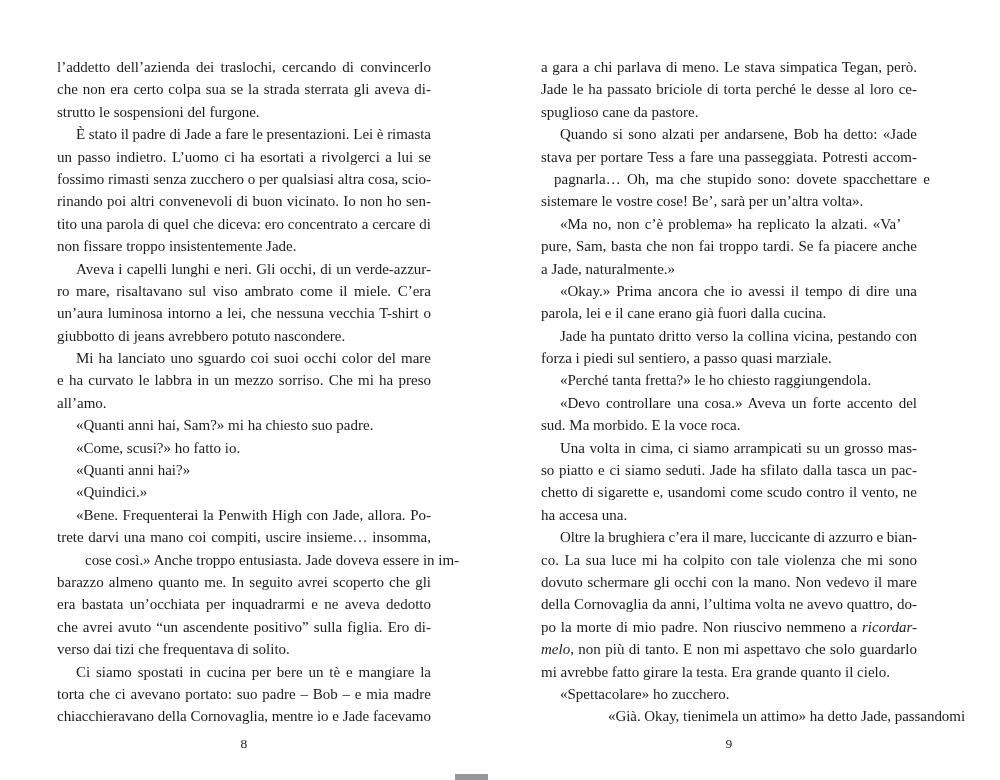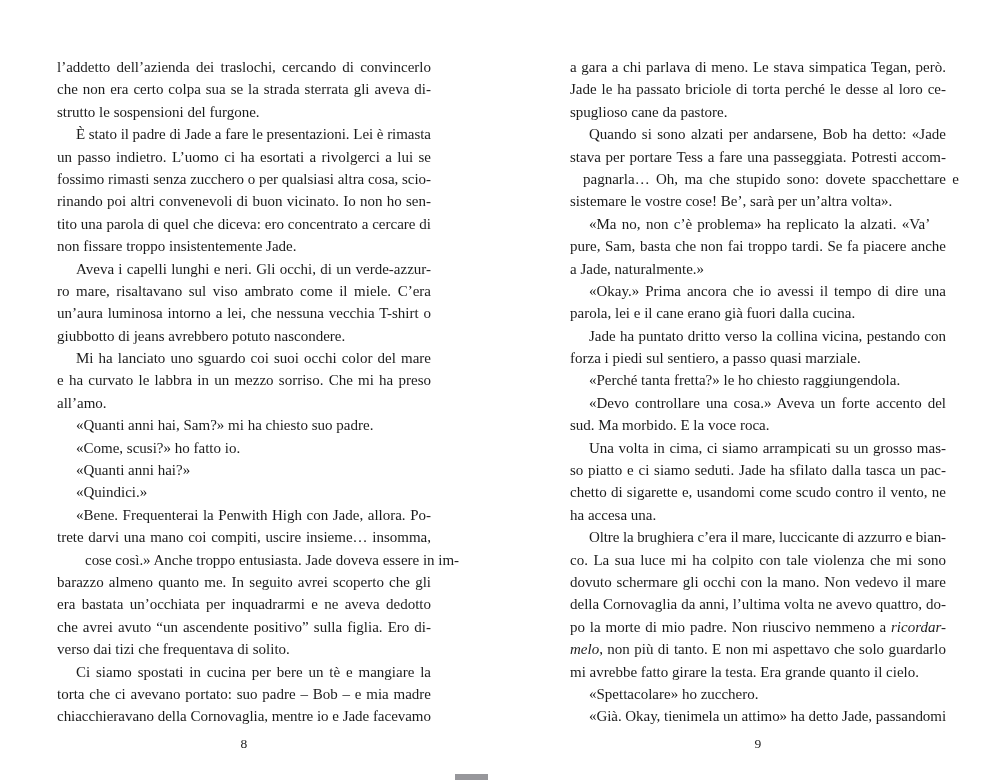--- a/index.html
+++ b/index.html
@@ -4,21 +4,21 @@
 <style>
   html,body{margin:0;padding:0}
   body{
     width:1000px;height:780px;position:relative;overflow:hidden;
     background:var(--bg,#ffffff);
     font-family:"Liberation Serif", serif;
     color:var(--text,#1b1b1b);
   }
   .page{position:absolute;top:56px}
   .page-left{left:57px;width:374px}
-  .page-right{left:570px;width:376px}
+  .page-right{left:541px;width:376px}
   .text-block{width:100%}
   .line{
     white-space:nowrap;
     font-size:15px;
     line-height:22.4px;
     height:22.4px;
     overflow:visible;
   }
   .line.indent{padding-left:19px}
   .lc{display:inline}
@@ -97,18 +97,18 @@
       <div class="line"><span class="lc" style="word-spacing: 0.527px;">chetto di sigarette e, usandomi come scudo contro il vento, ne</span></div>
       <div class="line end"><span class="lc">ha accesa una.</span></div>
       <div class="line indent"><span class="lc" style="letter-spacing: -0.104px;">Oltre la brughiera c’era il mare, luccicante di azzurro e bian-</span></div>
       <div class="line"><span class="lc" style="word-spacing: 1.794px;">co. La sua luce mi ha colpito con tale violenza che mi sono</span></div>
       <div class="line"><span class="lc" style="word-spacing: 0.986px;">dovuto schermare gli occhi con la mano. Non vedevo il mare</span></div>
       <div class="line"><span class="lc" style="word-spacing: 0.168px;">della Cornovaglia da anni, l’ultima volta ne avevo quattro, do-</span></div>
       <div class="line"><span class="lc" style="word-spacing: 1.067px;">po la morte di mio padre. Non riuscivo nemmeno a <i>ricordar-</i></span></div>
       <div class="line"><span class="lc" style="word-spacing: 0.665px;"><i>melo</i>, non più di tanto. E non mi aspettavo che solo guardarlo</span></div>
       <div class="line end"><span class="lc">mi avrebbe fatto girare la testa. Era grande quanto il cielo.</span></div>
       <div class="line indent end"><span class="lc">«Spettacolare» ho zucchero.</span></div>
-      <div class="line indent"><span class="lc" style="letter-spacing: -0.055px;">«Già. Okay, tienimela un attimo» ha detto Jade, passandomi</span></div>
+      <div class="line indent"><span class="lc" style="letter-spacing: -0.055px; margin-left: 48px;">«Già. Okay, tienimela un attimo» ha detto Jade, passandomi</span></div>
     </div>
   <div class="page-number">9</div>
 </section>
 
 <div class="artifact"></div>
 
 </body></html>

